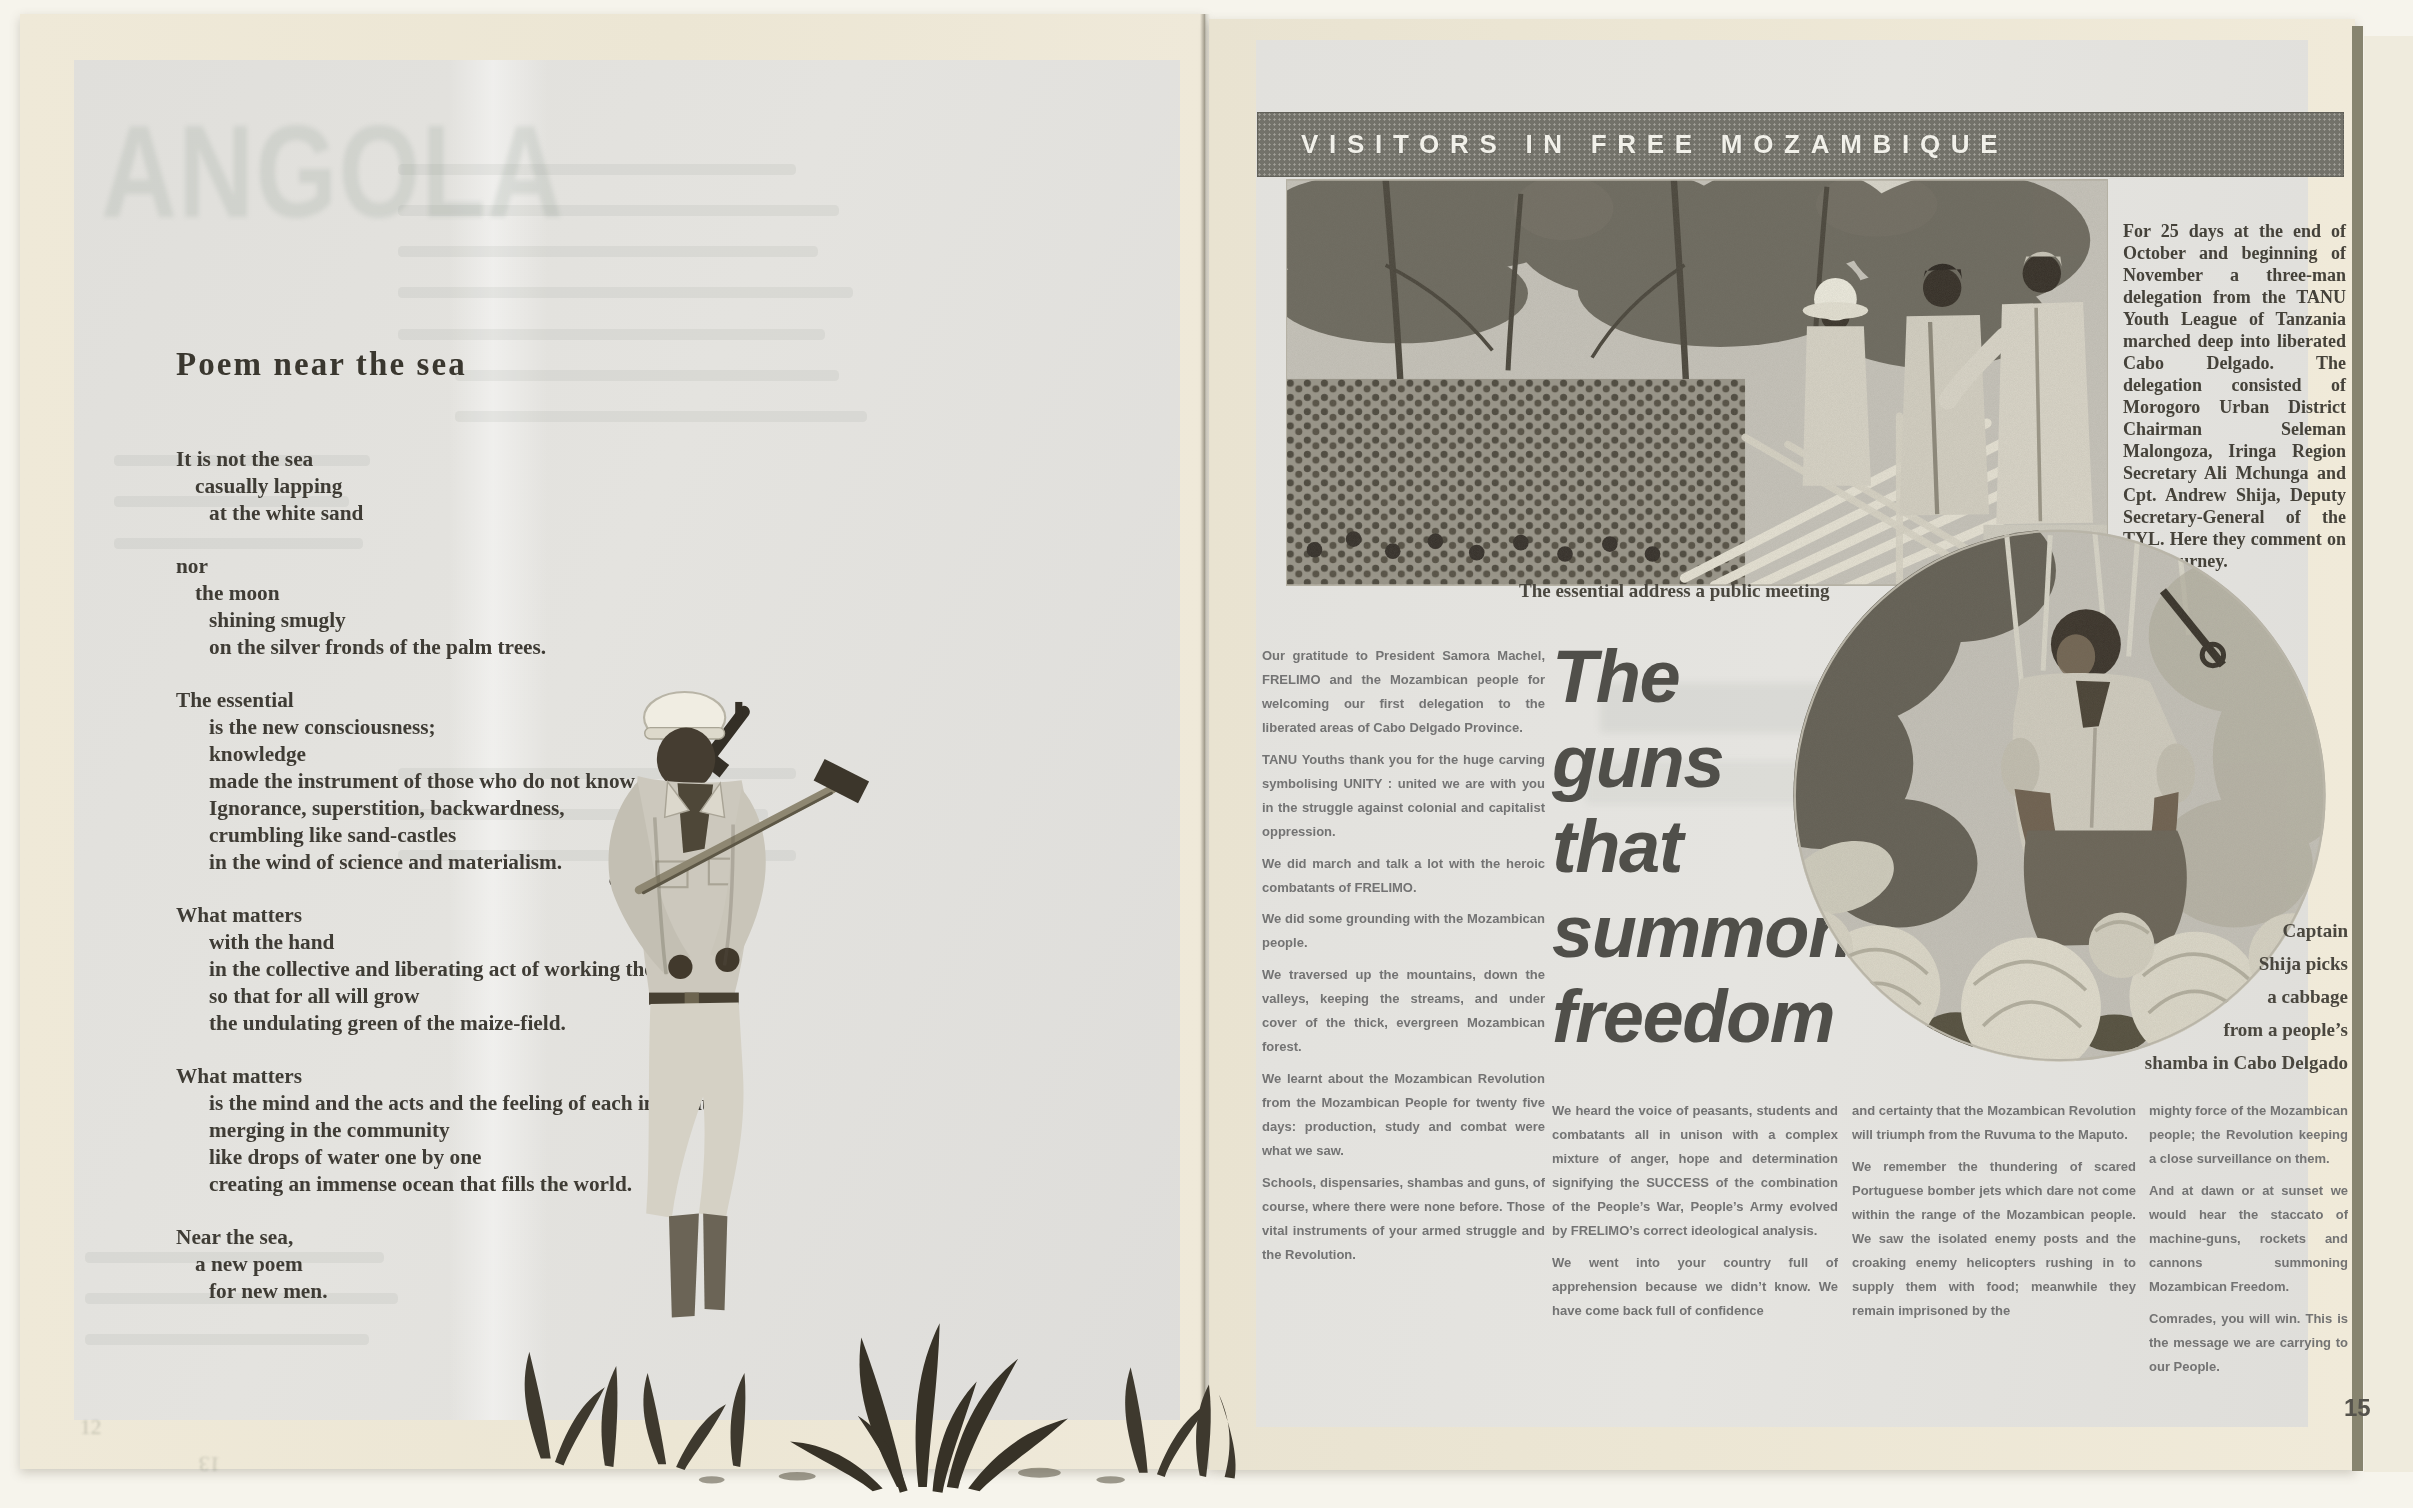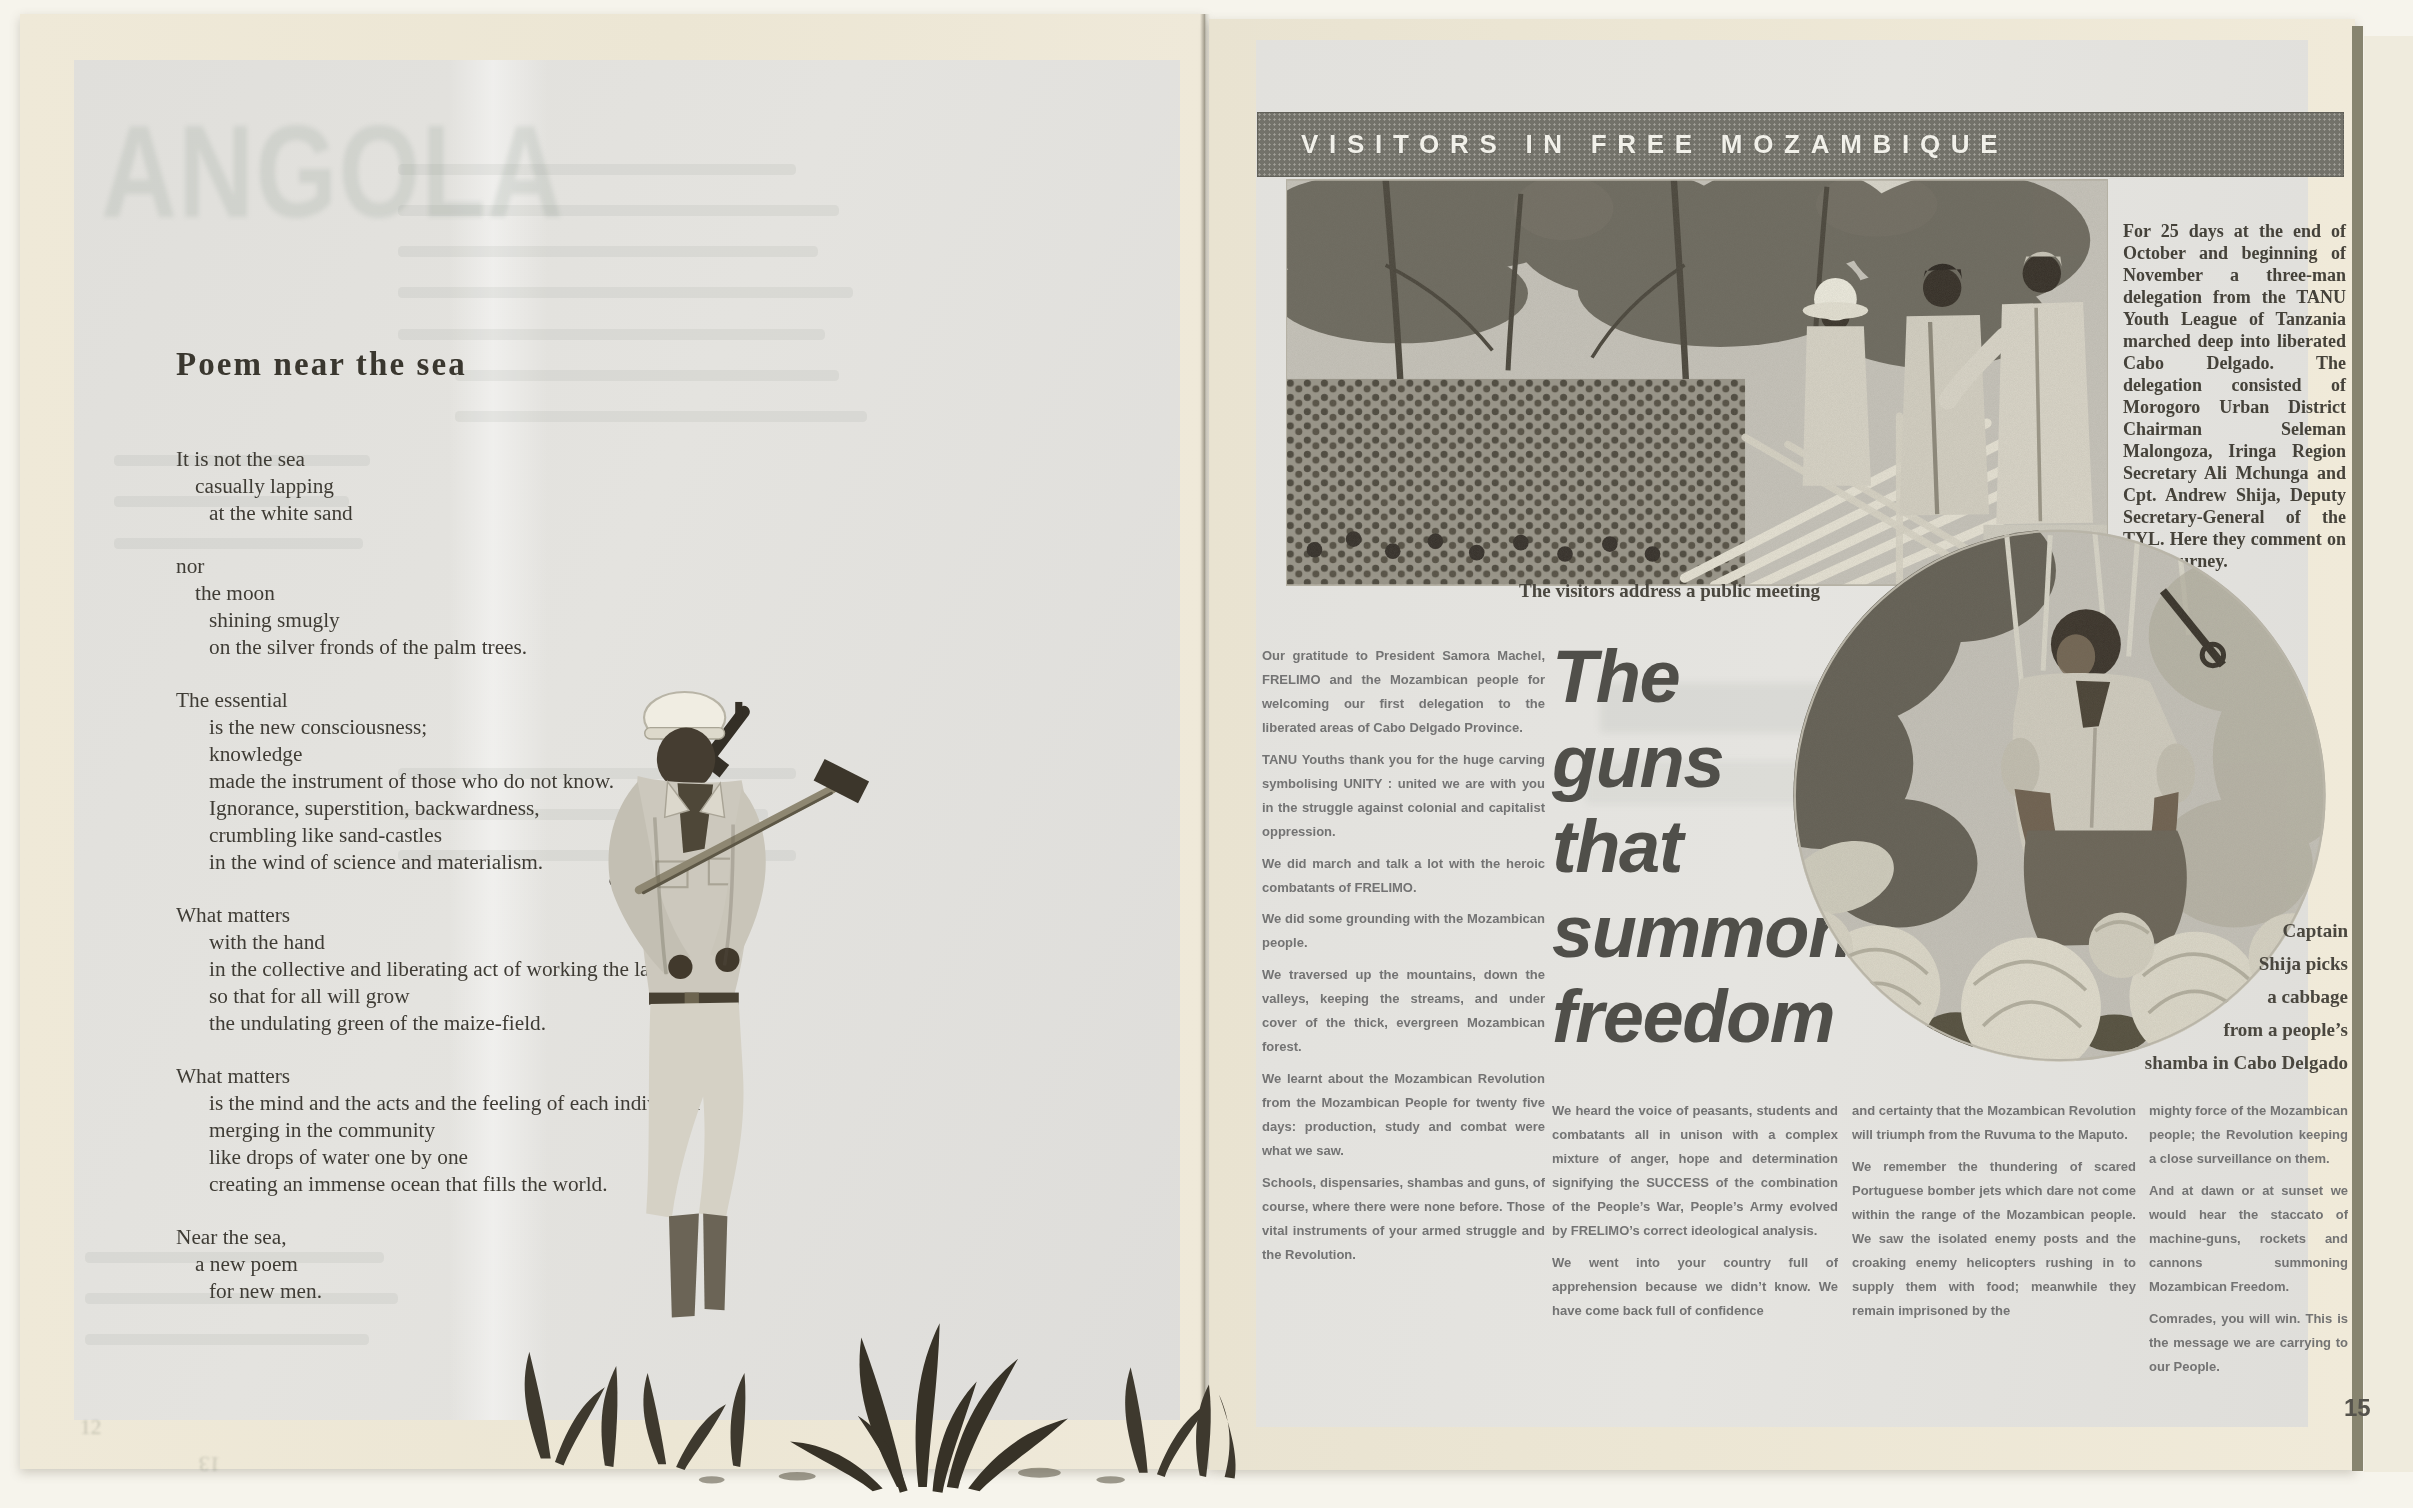--- a/index.html
+++ b/index.html
@@ -29,21 +29,21 @@
   .ghost-angola{left:101px;top:114px;font-family:"Liberation Sans",sans-serif;
     font-weight:bold;font-size:105px;line-height:92px;letter-spacing:1.4px;
     color:rgba(125,140,128,.17);filter:blur(2.1px);transform:scaleY(1.25);transform-origin:top left;}
   .gline{position:absolute;height:10.7px;background:rgba(110,122,112,.09);filter:blur(0.7px);border-radius:4.3px;}
   .ghost-num{font-family:"Liberation Serif",serif;font-size:21.3px;color:rgba(110,115,100,.30);filter:blur(1.1px);}
   .ghost-num.flip{transform:rotate(183deg);}
 
   
   .poem{left:176px;top:346px;width:796px;color:#3f3c35;}
   .poem-title{font-size:33px;font-weight:bold;letter-spacing:2.1px;color:#3a372f;margin:0 0 63px 0;}
-  .stanza{margin:0 0 26px 0;}
+  .stanza{margin:0 0 26px 0;font-weight:bold;}
   .pl{font-size:21.3px;line-height:27px;white-space:nowrap;}
   .i0{padding-left:0;} .i1{padding-left:19px;} .i2{padding-left:33px;}
 
   
   .banner{left:1257px;top:112px;width:1087px;height:65px;background-color:#73726a;
     background-image:radial-gradient(circle,rgba(238,236,228,.38) 0.9px,transparent 1.3px);
     background-size:5px 5px;display:flex;align-items:center;
     box-shadow:inset 0 0 0 0.7px rgba(60,58,50,.4);}
   .banner-title{font-family:"Liberation Sans",sans-serif;font-weight:bold;font-size:26px;
     letter-spacing:10.7px;color:#f1f0e9;padding-left:44px;white-space:nowrap;
@@ -312,21 +312,21 @@
         <path d="M1006,175 L1120,172 L1134,482 L998,484 Z" fill="#d9d5c8"></path>
         <path d="M1010,220 C980,250 950,280 930,310" stroke="#d9d5c8" stroke-width="26" fill="none" stroke-linecap="round"></path>
         <path d="M1054,180 L1060,480" stroke="#9b9687" stroke-width="5"></path>
       </g>
       <rect x="980" y="485" width="175" height="85" fill="#cfccc0"></rect>
       <rect width="1155" height="570" filter="url(#grainT)" opacity=".5"></rect>
       <rect width="1155" height="570" fill="none" stroke="#b5b1a4" stroke-width="3"></rect>
     </svg>
   </div>
 
-  <div class="abs cap-meeting">The visitors address a public meeting</div>
+  <div class="abs cap-meeting">The essential address a public meeting</div>
 
   <div class="abs intro">For 25 days at the end of October and beginning of November a three-man delegation from the TANU Youth League of Tanzania marched deep into liberated Cabo Delgado. The delegation consisted of Morogoro Urban District Chairman Seleman Malongoza, Iringa Region Secretary Ali Mchunga and Cpt. Andrew Shija, Deputy Secretary-General of the TYL. Here they comment on their journey.</div>
 
   <div class="abs headline">
     <div class="hl">The</div>
     <div class="hl">guns</div>
     <div class="hl">that</div>
     <div class="hl">summon</div>
     <div class="hl">freedom</div>
   </div>

